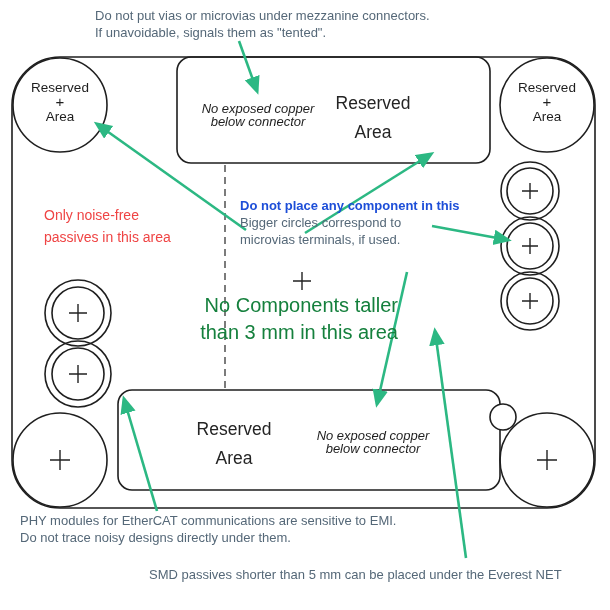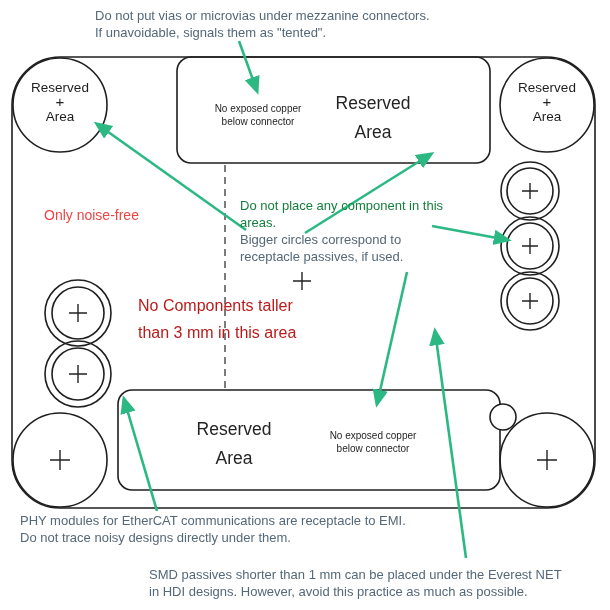--- a/index.html
+++ b/index.html
@@ -3,27 +3,27 @@
 <meta charset="utf-8">
 <style>
   * { margin:0; padding:0; box-sizing:border-box; }
   html,body { background:#ffffff; }
   body { width:610px; height:610px; font-family:"Liberation Sans",sans-serif; }
   .stage { position:relative; width:610px; height:610px; background:#ffffff; overflow:hidden; }
   svg.art { position:absolute; left:0; top:0; }
   .txt { position:absolute; }
   .line { display:block; white-space:nowrap; }
   .note { font-size:13px; line-height:17px; color:#556878; }
-  .note b { font-weight:400; color:#15803d; }
+  .note b { font-weight:700; color:#1d4ed8; }
   .rc { font-size:13.5px; line-height:15px; text-align:center; color:#1e1e1e; }
   .rc .plus { font-size:15px; line-height:14px; }
-  .small-note { font-size:10px; line-height:13px; text-align:center; color:#1e1e1e; }
+  .small-note { font-size:13px; line-height:13px; text-align:center; color:#1e1e1e;font-style:italic; }
   .res-big { font-size:17.5px; line-height:29px; text-align:center; color:#242424; }
   .mid { font-size:14px; line-height:22px; color:#ef4444; }
-  .big { font-size:16px; line-height:27px; text-align:left; color:#b91c1c; }
+  .big { font-size:20px; line-height:27px; text-align:right; color:#15803d; }
 </style>
 </head>
 <body>
 
 <div class="stage">
 
   <svg class="art" width="610" height="610" viewBox="0 0 610 610">
     <defs>
       <marker id="ah" markerWidth="8" markerHeight="8" refX="5.5" refY="3" orient="auto">
         <path d="M0,0 L7,3 L0,6 Z" fill="#2cb883"></path>
@@ -102,47 +102,46 @@
     <span class="line">below connector</span>
   </div>
 
   <div class="txt res-big" style="left:313px; top:89px; width:120px;">
     <span class="line">Reserved</span>
     <span class="line">Area</span>
   </div>
 
   <div class="txt mid" style="left:44px; top:204px;">
     <span class="line">Only noise-free</span>
+    <span class="line">passives in this area</span>
   </div>
 
   <div class="txt note" style="left:240px; top:197px; width:245px;">
     <span class="line"><b>Do not place any component in this</b></span>
-    <span class="line"><b>areas.</b></span>
     <span class="line">Bigger circles correspond to</span>
-    <span class="line">receptacle passives, if used.</span>
+    <span class="line">microvias terminals, if used.</span>
   </div>
 
   <div class="txt big" style="left:138px; top:292px; width:260px;">
     <span class="line">No Components taller</span>
     <span class="line">than 3 mm in this area</span>
   </div>
 
   <div class="txt res-big" style="left:173px; top:415px; width:122px;">
     <span class="line">Reserved</span>
     <span class="line">Area</span>
   </div>
 
   <div class="txt small-note" style="left:311px; top:429px; width:124px;">
     <span class="line">No exposed copper</span>
     <span class="line">below connector</span>
   </div>
 
   <div class="txt note" style="left:20px; top:512px;">
-    <span class="line">PHY modules for EtherCAT communications are receptacle to EMI.</span>
+    <span class="line">PHY modules for EtherCAT communications are sensitive to EMI.</span>
     <span class="line">Do not trace noisy designs directly under them.</span>
   </div>
 
   <div class="txt note" style="left:149px; top:566px;">
-    <span class="line">SMD passives shorter than 1 mm can be placed under the Everest NET</span>
-    <span class="line">in HDI designs. However, avoid this practice as much as possible.</span>
+    <span class="line">SMD passives shorter than 5 mm can be placed under the Everest NET</span>
   </div>
 
 </div>
 
 </body></html>

